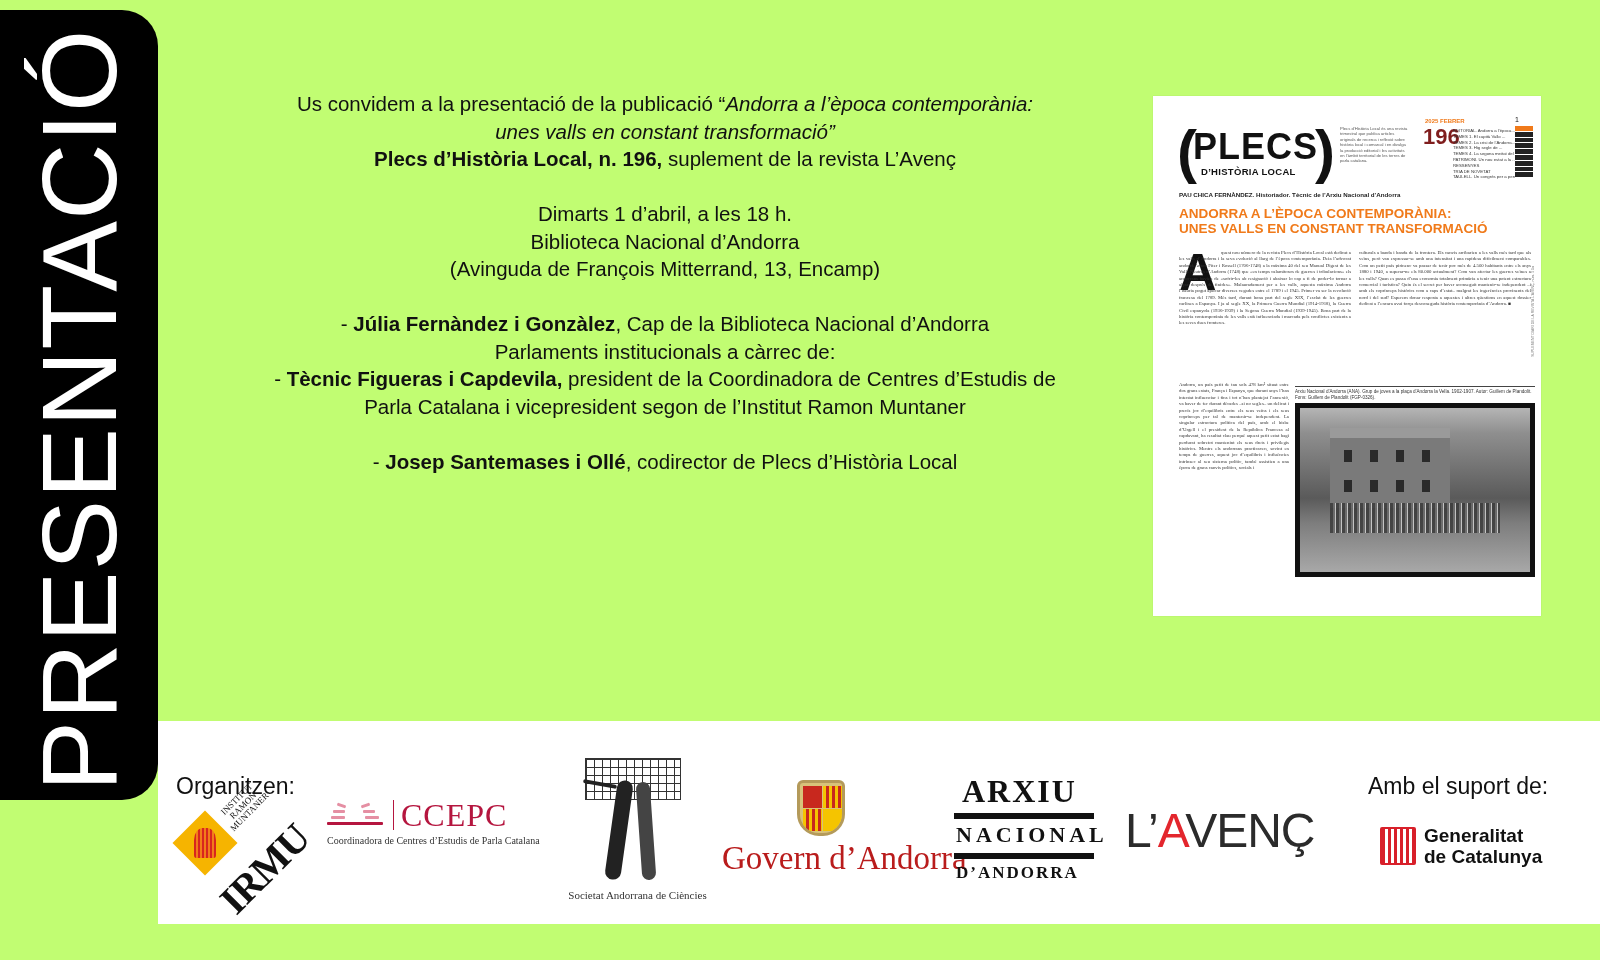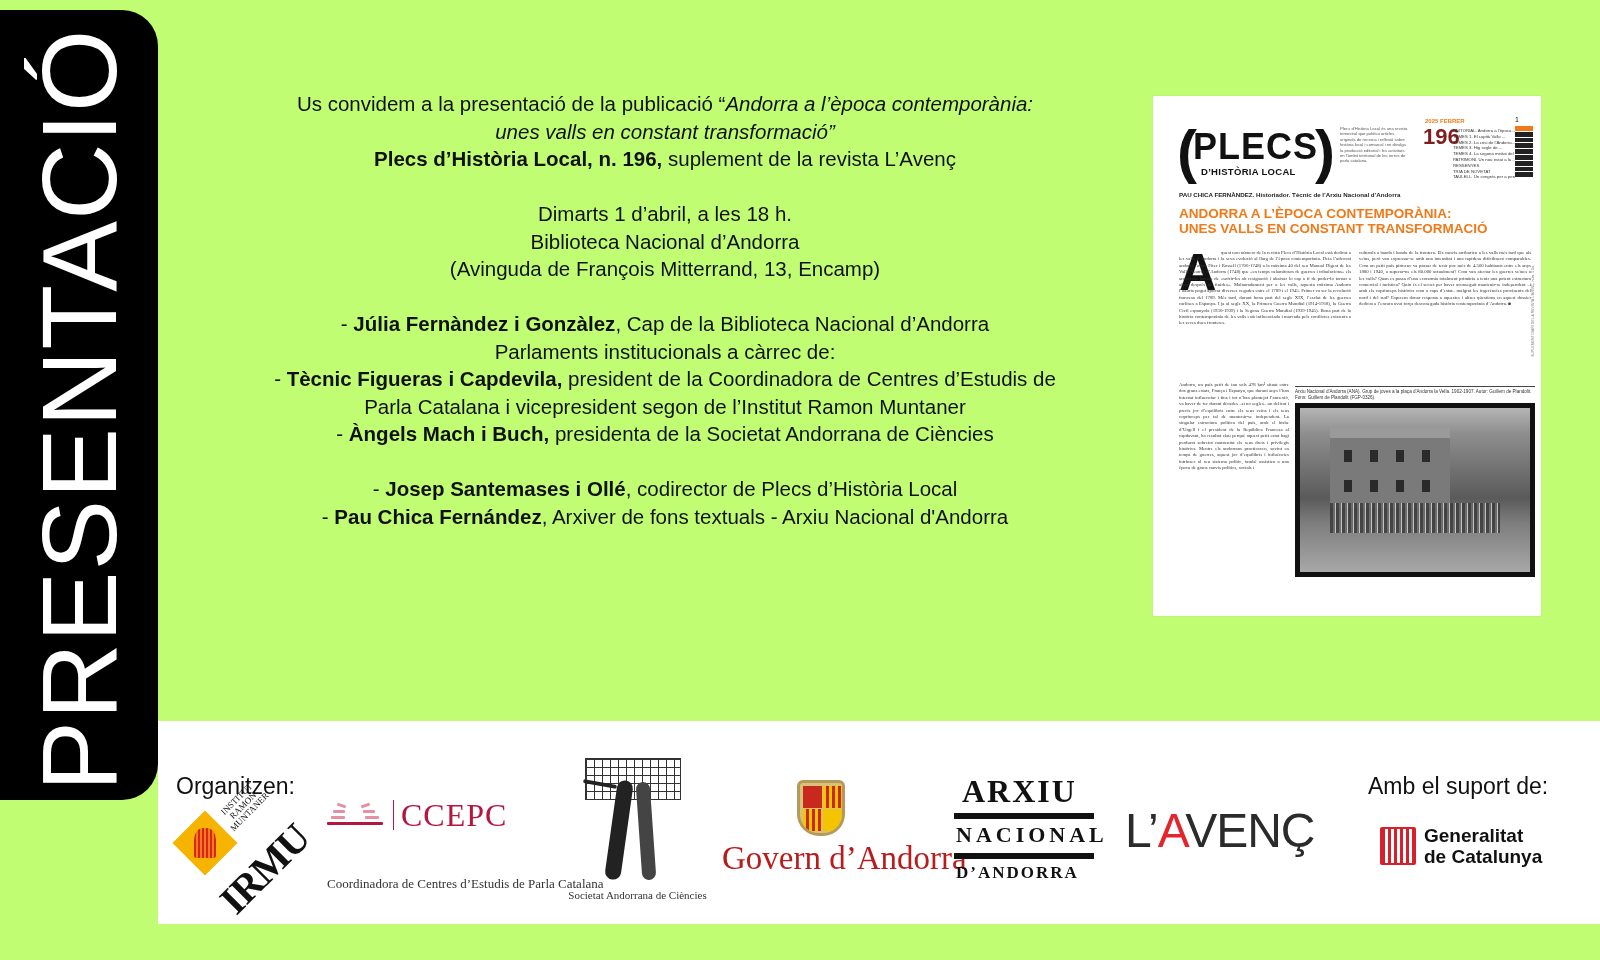--- a/index.html
+++ b/index.html
@@ -66,21 +66,21 @@
   .irmu .txt { position: absolute; left: 40px; top: 44px; transform: rotate(-45deg); transform-origin: left top;
       font-family: "Liberation Serif", serif; color: #111; font-size: 9px; line-height: 9px; text-align: center; }
   .irmu .big { position: absolute; left: 34px; top: 120px; transform: rotate(-45deg); transform-origin: left top;
       font-family: "Liberation Serif", serif; font-weight: 700; font-size: 40px; color: #111; letter-spacing: -1px; }
 
   .ccepc { position: absolute; left: 327px; top: 798px; width: 215px; height: 50px; }
   .ccepc .book { position: absolute; left: 0; top: 2px; width: 60px; height: 30px; }
   .ccepc .book span { position: absolute; height: 3px; background: #e58fa3; border-radius: 1px; }
   .ccepc .sep { position: absolute; left: 66px; top: 2px; width: 1px; height: 30px; background: #b5163f; }
   .ccepc .name { position: absolute; left: 74px; top: 0; font-family: "Liberation Serif", serif; font-size: 32px; color: #b5163f; letter-spacing: 1px; line-height: 34px; }
-  .ccepc .full { position: absolute; left: 0; top: 37px; font-family: "Liberation Serif", serif; font-size: 13px; color: #333; white-space: nowrap; margin-top: 41px; }
+  .ccepc .full { position: absolute; left: 0; top: 37px; font-family: "Liberation Serif", serif; font-size: 10px; color: #333; white-space: nowrap; }
 
   .sac { position: absolute; left: 553px; top: 752px; width: 165px; height: 150px; }
   .sac .grid { position: absolute; left: 32px; top: 6px; width: 96px; height: 42px;
       background-image: linear-gradient(#333 1px, transparent 1px), linear-gradient(90deg, #333 1px, transparent 1px);
       background-size: 8px 8px; border: 1px solid #333; }
   .sac .fig { position: absolute; background: #222; border-radius: 8px; }
   .sac .cap { position: absolute; left: 2px; top: 137px; width: 165px; text-align: center; font-family: "Liberation Serif", serif; font-size: 11px; color: #333; white-space: nowrap; }
 
   .gov { position: absolute; left: 722px; top: 772px; width: 215px; height: 110px; }
   .gov .shield { position: absolute; left: 75px; top: 8px; width: 48px; height: 56px; border: 3px solid #b49a5a; border-radius: 6px 6px 22px 22px; background: #d8c27a; overflow: hidden; }
@@ -118,24 +118,22 @@
   <p><b>Plecs d’Història Local, n. 196,</b><span> suplement de la revista L’Avenç</span></p>
   <div class="gap"></div>
   <p>Dimarts 1 d’abril, a les 18 h.</p>
   <p>Biblioteca Nacional d’Andorra</p>
   <p>(Avinguda de François Mitterrand, 13, Encamp)</p>
   <div class="gap"></div>
   <p><span>- </span><b>Júlia Fernàndez i Gonzàlez</b><span>, Cap de la Biblioteca Nacional d’Andorra</span></p>
   <p>Parlaments institucionals a càrrec de:</p>
   <p><span>- </span><b>Tècnic Figueras i Capdevila,</b><span> president de la Coordinadora de Centres d’Estudis de</span></p>
   <p>Parla Catalana i vicepresident segon de l’Institut Ramon Muntaner</p>
-  <p><span>- </span><b>Àngels Mach i Buch,</b><span> presidenta de la Societat Andorrana de Ciències</span></p>
   <div class="gap"></div>
   <p><span>- </span><b>Josep Santemases i Ollé</b><span>, codirector de Plecs d’Història Local</span></p>
-  <p><span>- </span><b>Pau Chica Fernández</b><span>, Arxiver de fons textuals - Arxiu Nacional d'Andorra</span></p>
 </div>
 
 <div class="mag">
   <div class="mag-logo">
     <span class="br brl">(</span>
     <span class="plecs">PLECS</span>
     <span class="sub">D’HISTÒRIA LOCAL</span>
     <span class="br brr">)</span>
   </div>
   <div class="mag-blurb">Plecs d’Història Local és una revista trimestral que publica articles originals de recerca i reflexió sobre història local i comarcal i en divulga la producció editorial i les activitats en l’àmbit territorial de les terres de parla catalana.</div>

